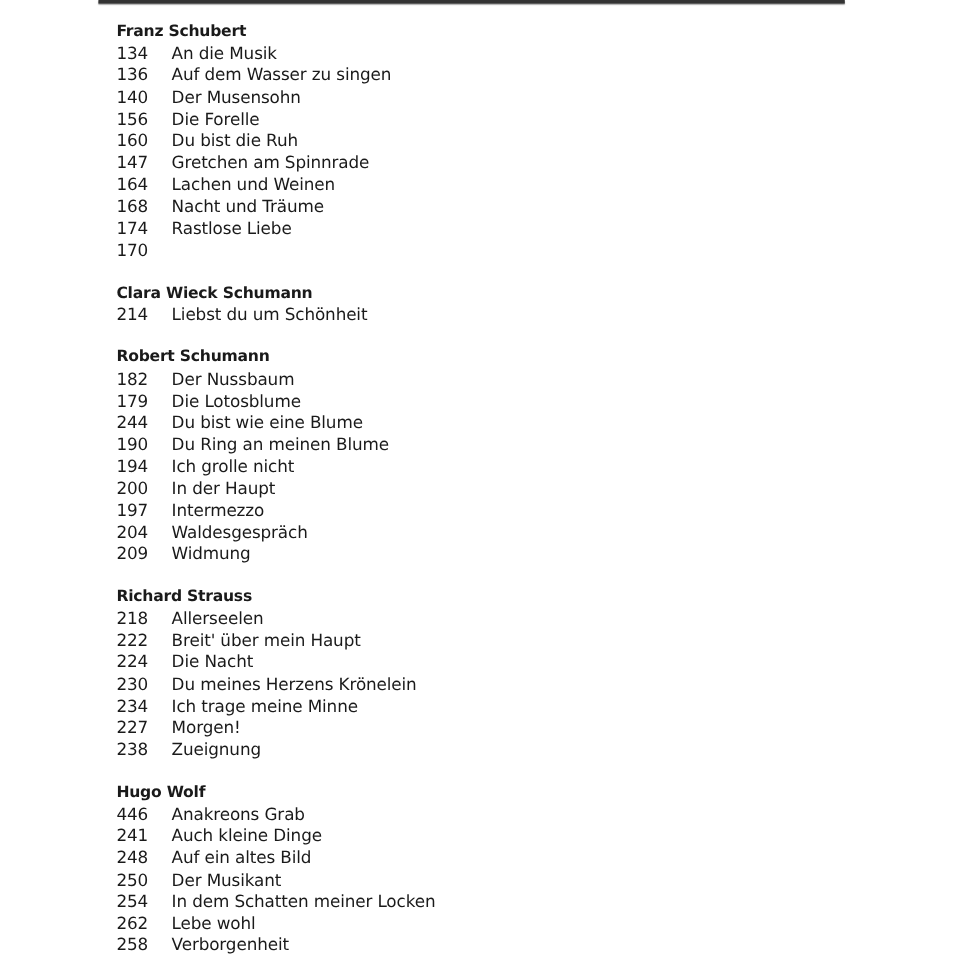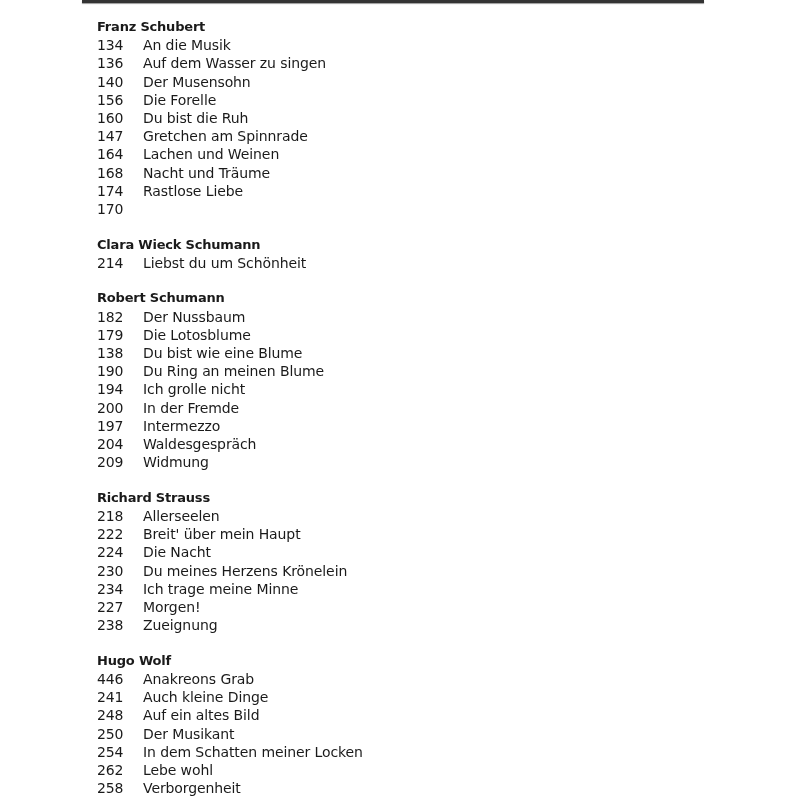--- a/index.html
+++ b/index.html
@@ -86,34 +86,34 @@
       <div class="composer">Robert Schumann</div>
       <div class="row">
         <span class="page">182</span>
         <span class="title"><span>Der Nussbaum</span></span>
       </div>
       <div class="row">
         <span class="page">179</span>
         <span class="title"><span>Die Lotosblume</span></span>
       </div>
       <div class="row">
-        <span class="page">138</span>
+        <span class="page">244</span>
         <span class="title"><span>Du bist wie eine Blume</span></span>
       </div>
       <div class="row">
         <span class="page">190</span>
         <span class="title"><span>Du Ring an meinen Blume</span></span>
       </div>
       <div class="row">
         <span class="page">194</span>
         <span class="title"><span>Ich grolle nicht</span></span>
       </div>
       <div class="row">
         <span class="page">200</span>
-        <span class="title"><span>In der Fremde</span></span>
+        <span class="title"><span>In der Haupt</span></span>
       </div>
       <div class="row">
         <span class="page">197</span>
         <span class="title"><span>Intermezzo</span></span>
       </div>
       <div class="row">
         <span class="page">204</span>
         <span class="title"><span>Waldesgespräch</span></span>
       </div>
       <div class="row">

